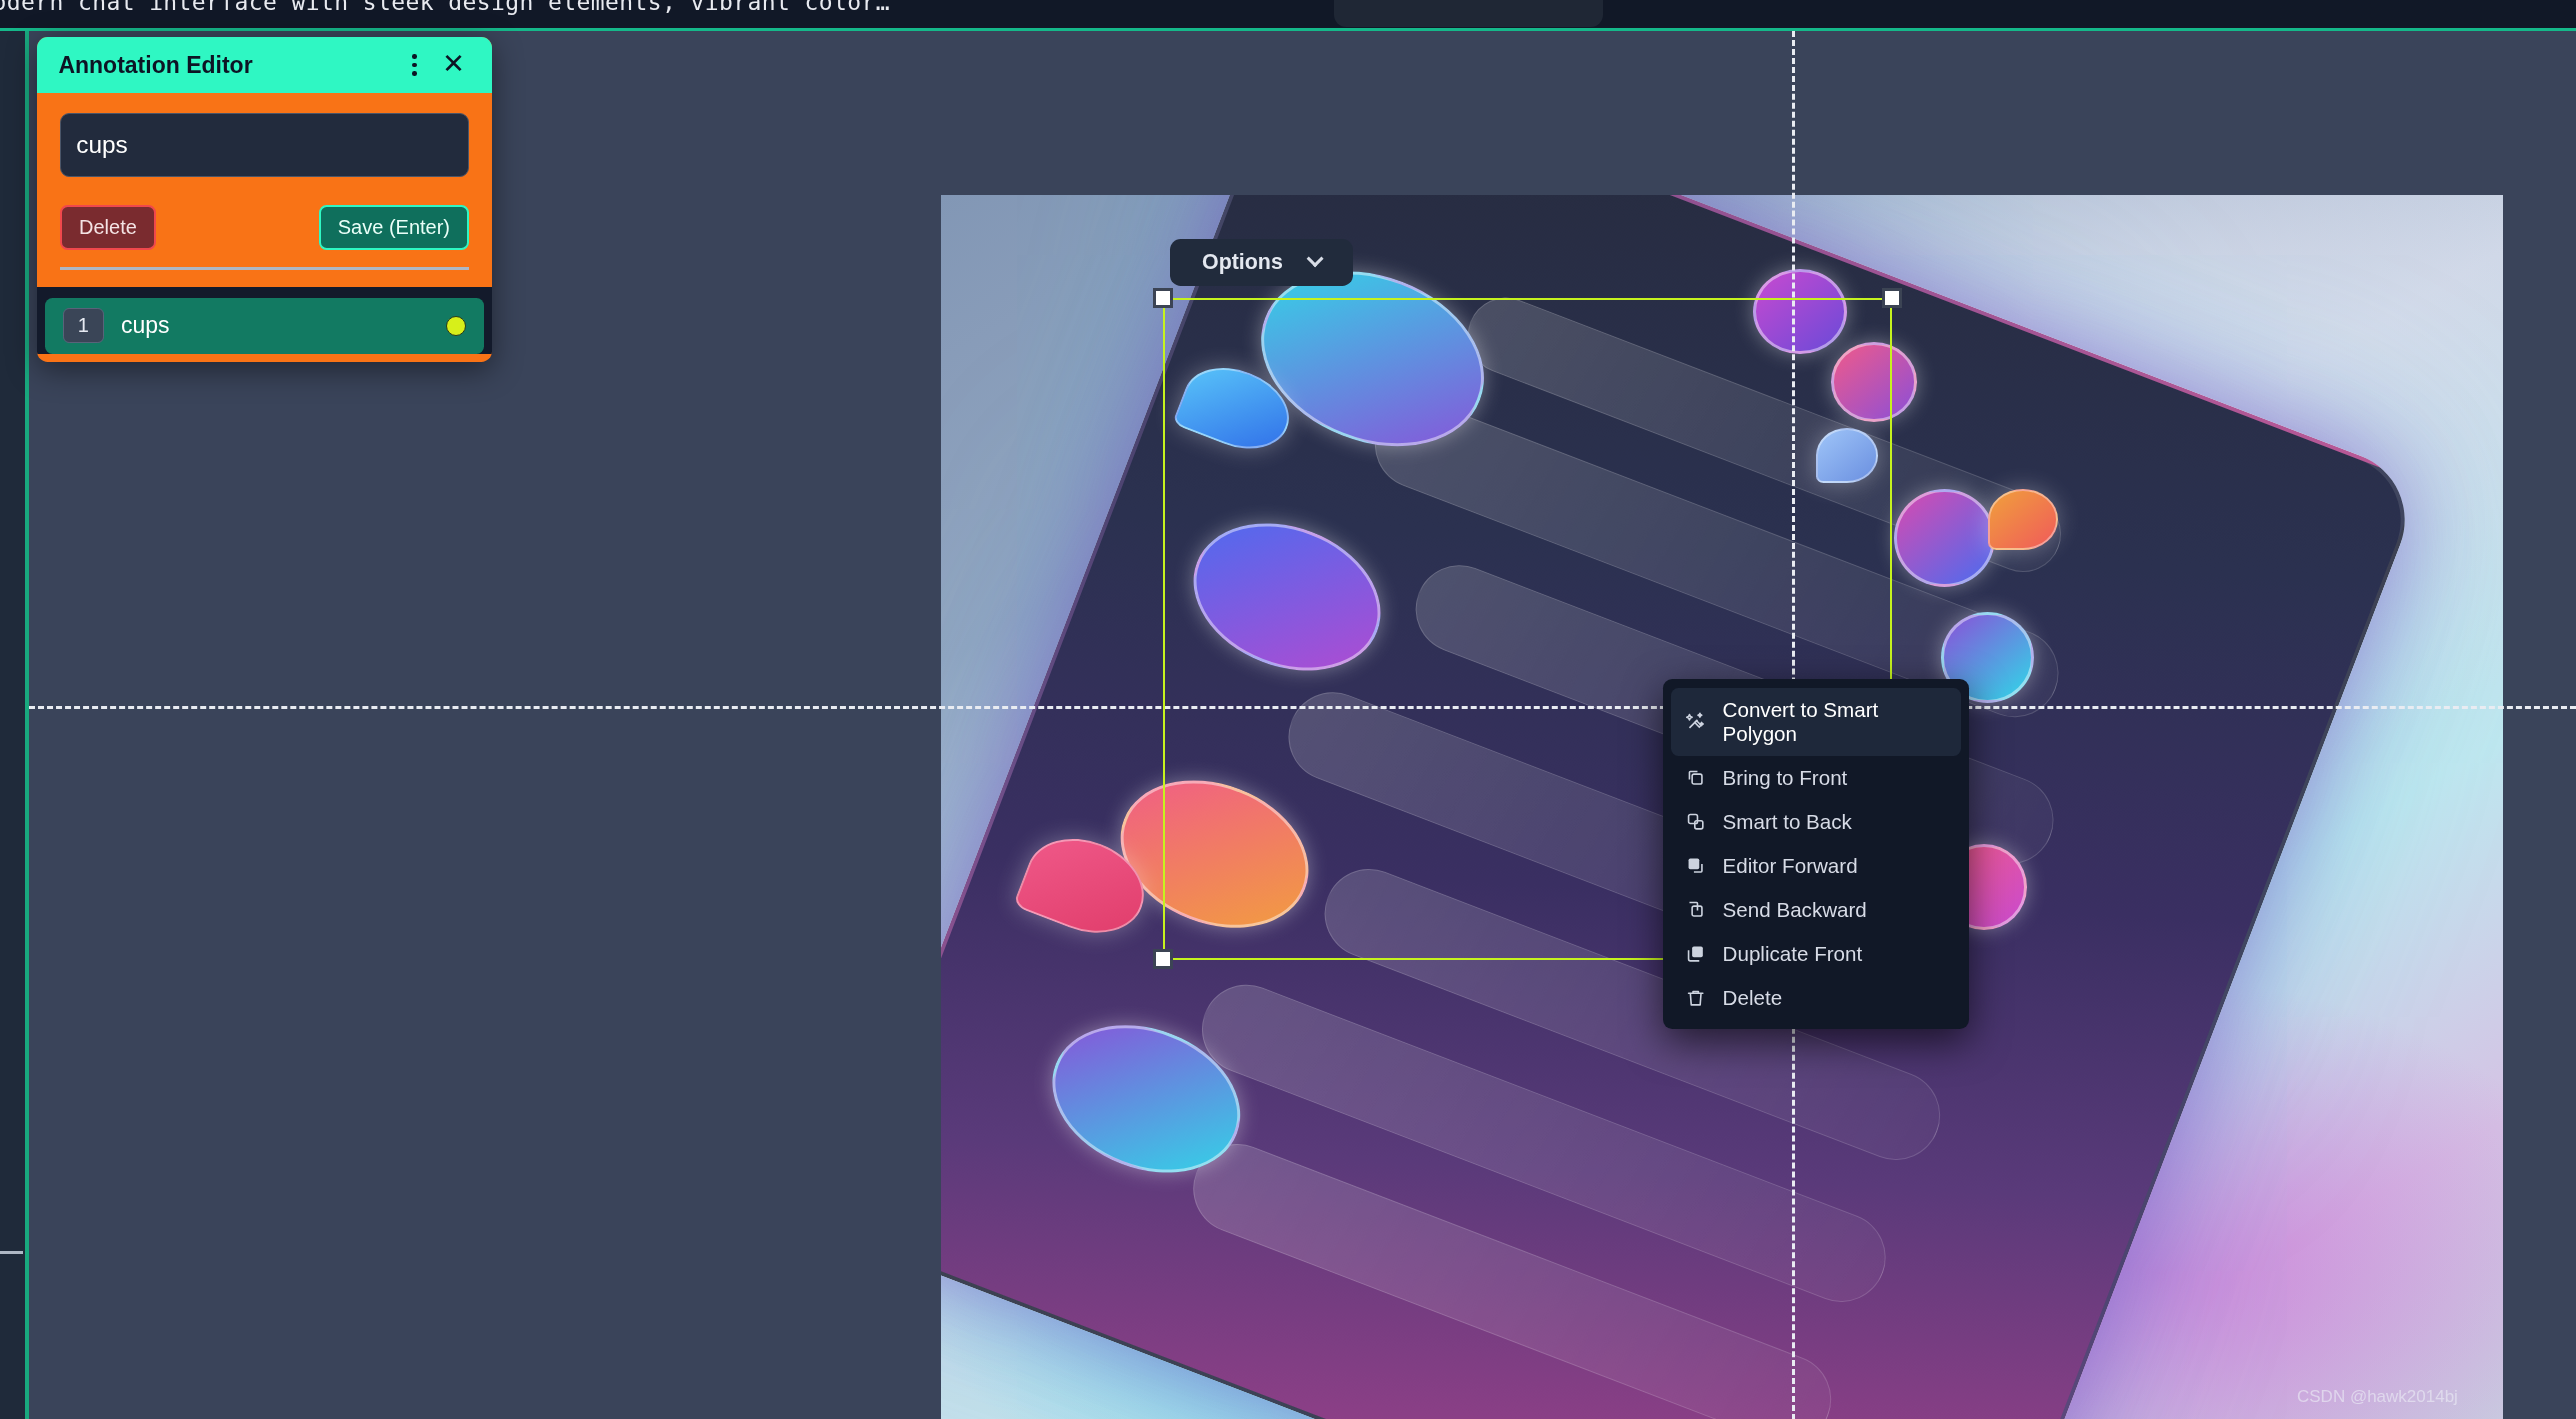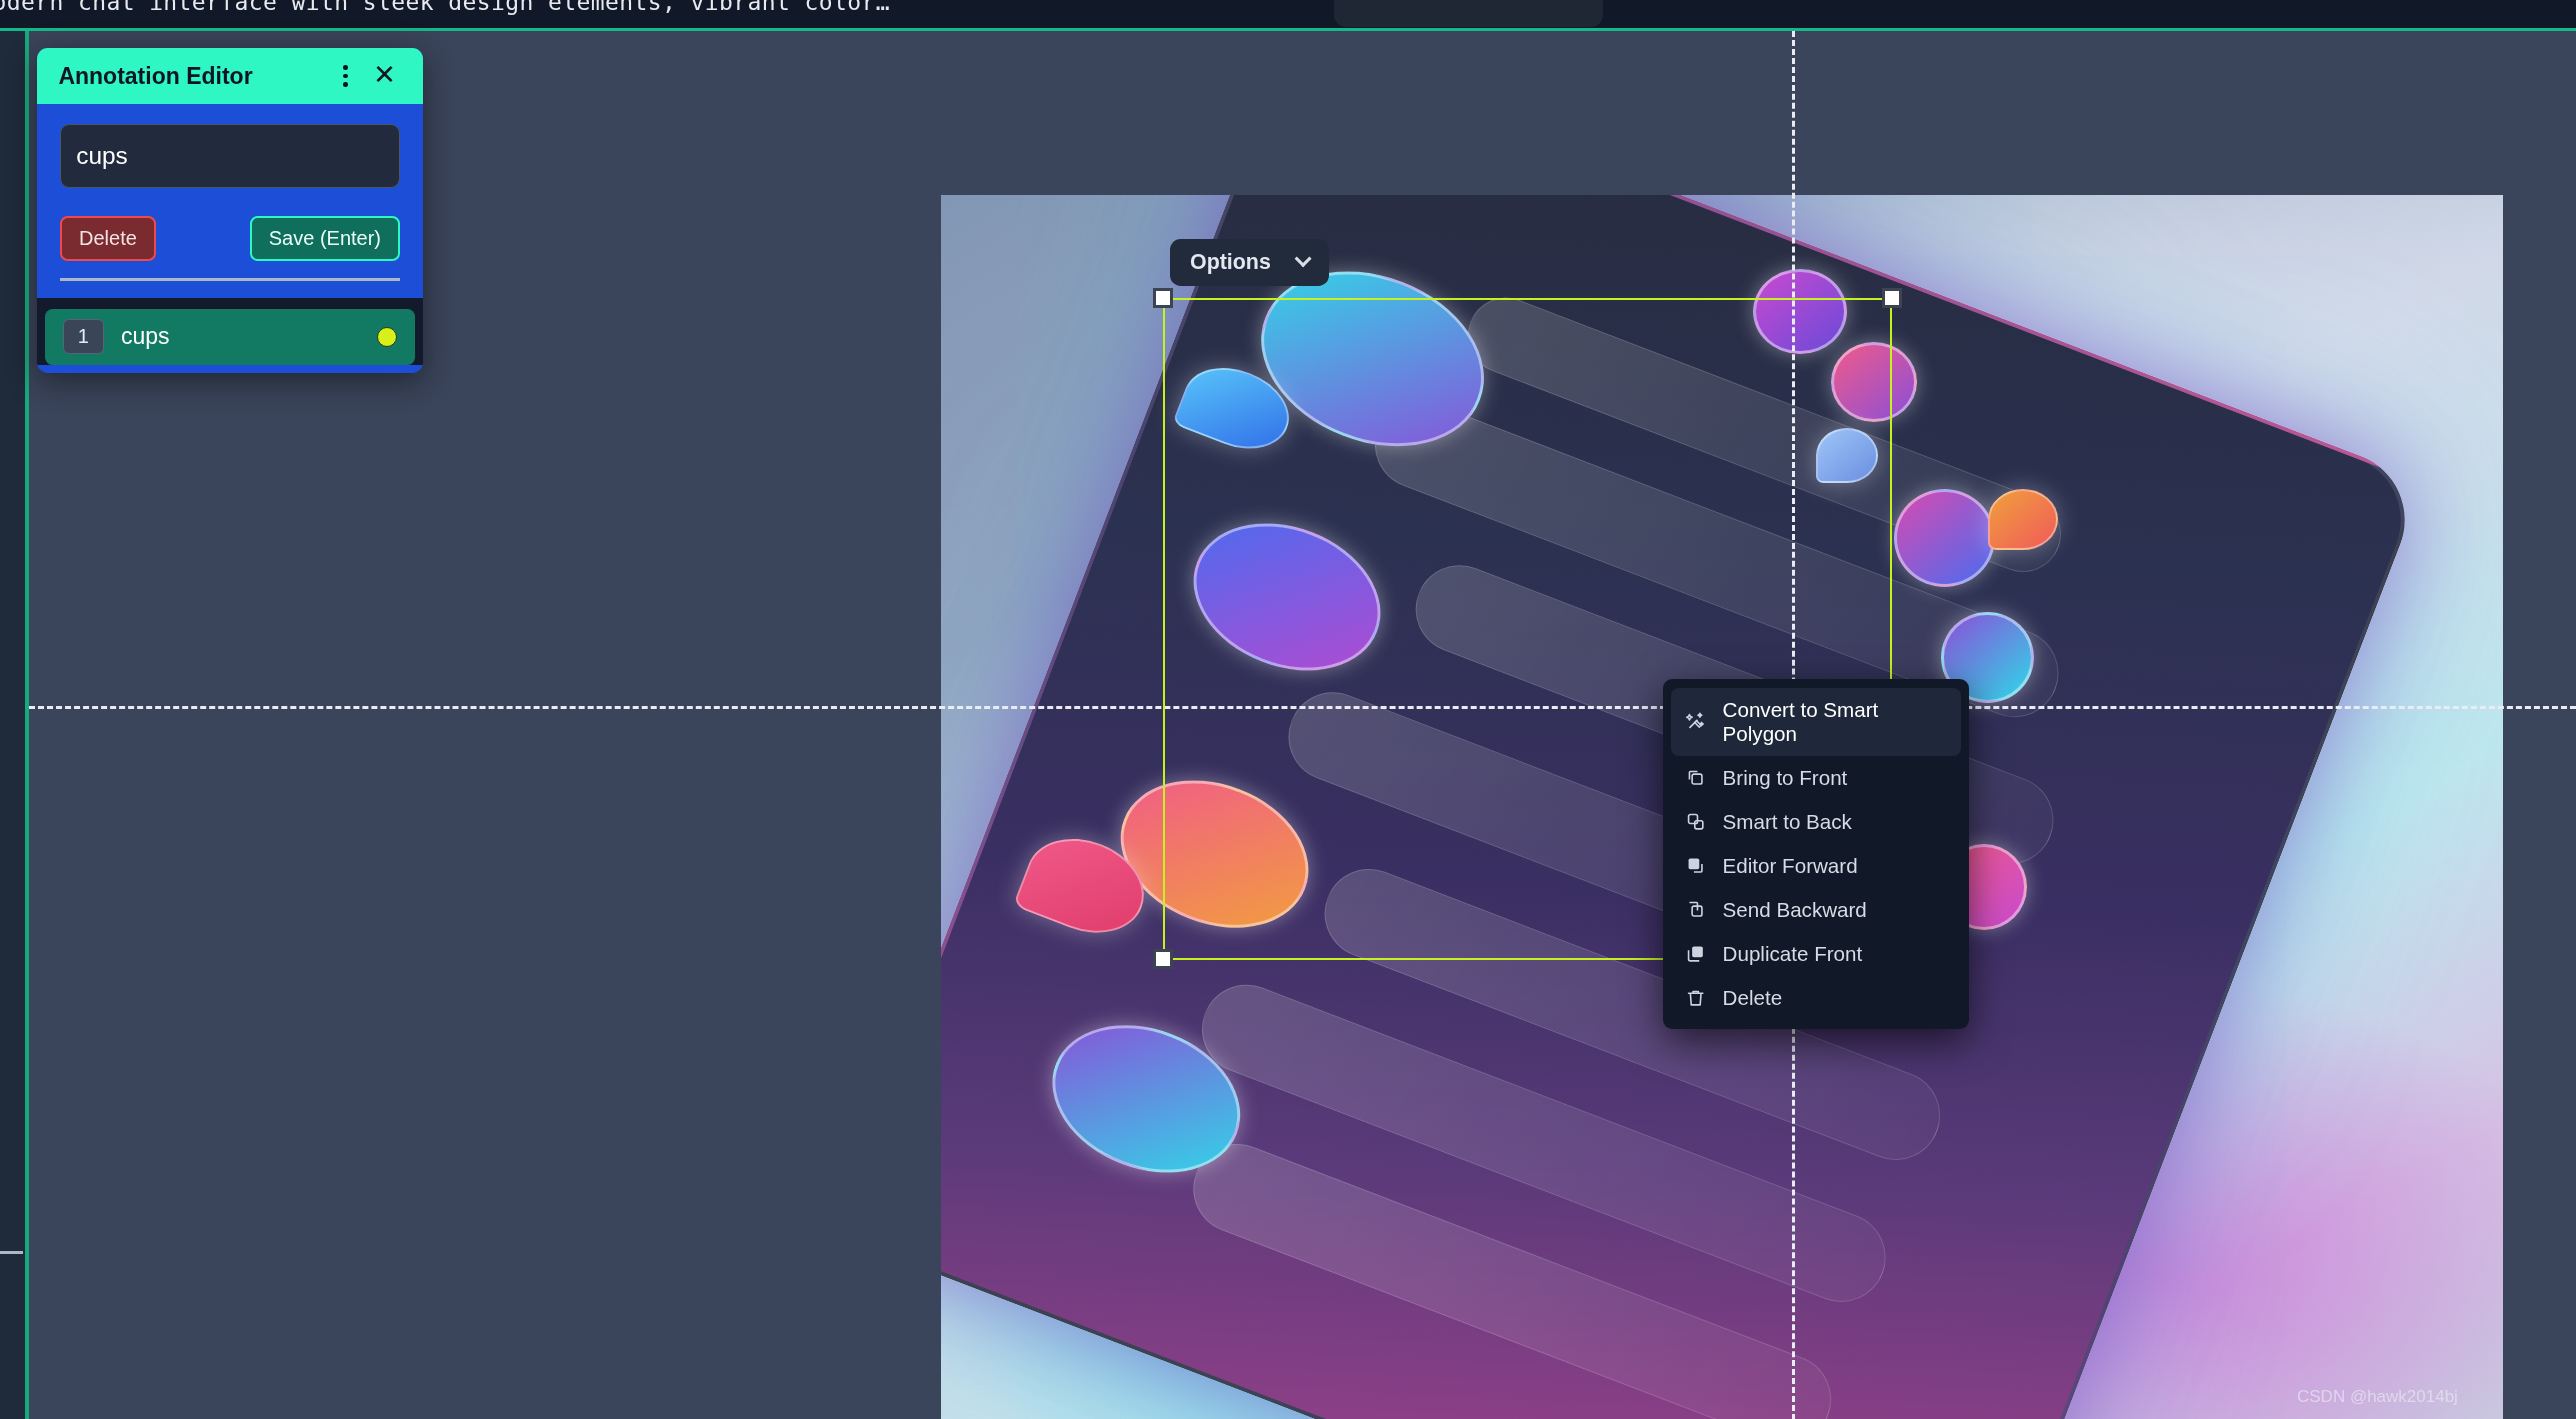--- a/index.html
+++ b/index.html
@@ -111,33 +111,33 @@
     position: absolute; width: 20px; height: 20px;
     background: #ffffff; border: 3.1px solid #3c4454;
   }
   .h-tl { left: 1153px; top: 288px; }
   .h-tr { left: 1882px; top: 288px; }
   .h-bl { left: 1153px; top: 949px; }
 
   
   .options-btn {
     position: absolute; left: 1170px; top: 239px;
-    height: 47px; padding: 0 20px;
+    height: 47px; padding: 0 32px;
     display: flex; align-items: center; gap: 26px;
     background: #212b3c; border-radius: 10.7px;
     color: #e4e8f0; font-size: 21.4px; font-weight: bold;
     cursor: pointer;
   }
   .chev { width: 12.2px; height: 12.2px; border-right: 3.1px solid #d8dde7; border-bottom: 3.1px solid #d8dde7; transform: rotate(45deg) translate(-2.3px,-2.3px); }
 
   
   .panel {
-    position: absolute; left: 37px; top: 48px;
-    width: 386px;
-    background: #1d4ed8;
+    position: absolute; left: 37px; top: 37px;
+    width: 455px;
+    background: #f97316;
     border-radius: 10.7px;
     overflow: hidden;
     box-shadow: 0 7.6px 30.5px rgba(0,0,0,0.45);
   }
   .panel-header {
     height: 56px; background: #2ff7c3;
     display: flex; align-items: center;
     padding: 0 21.4px;
   }
   .panel-title { flex: 1; color: #0d1424; font-size: 23px; font-weight: bold; }

